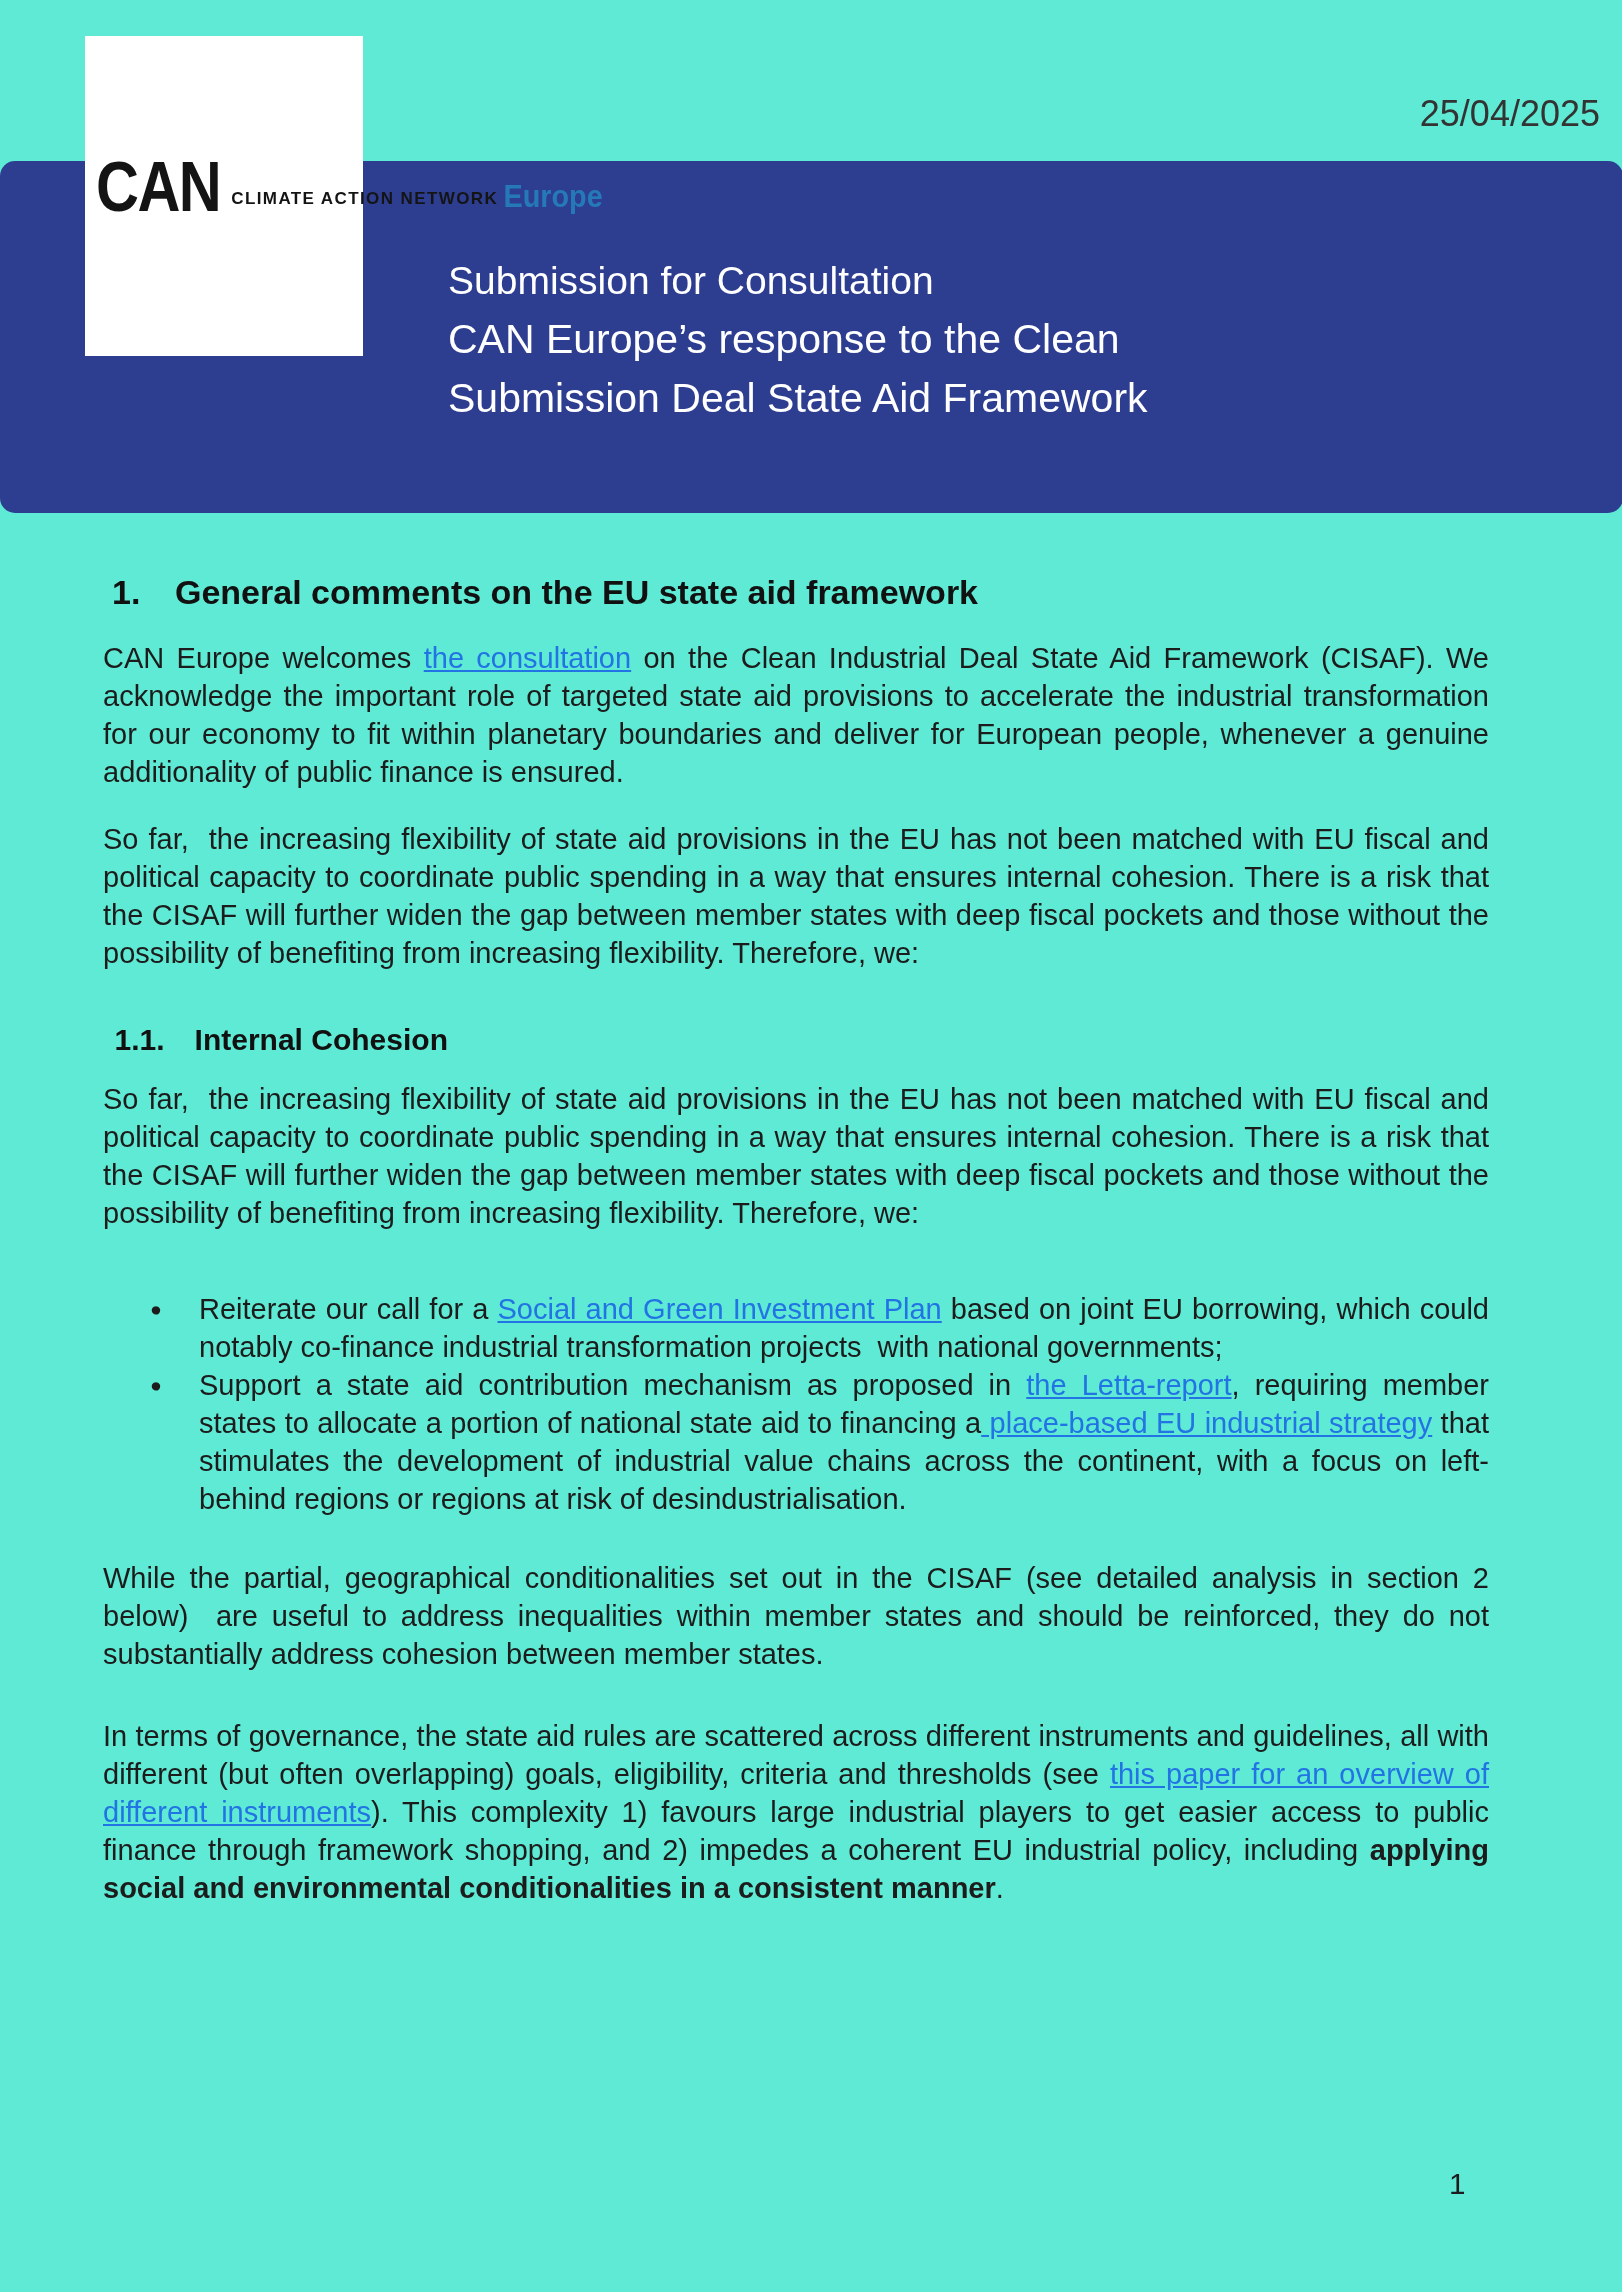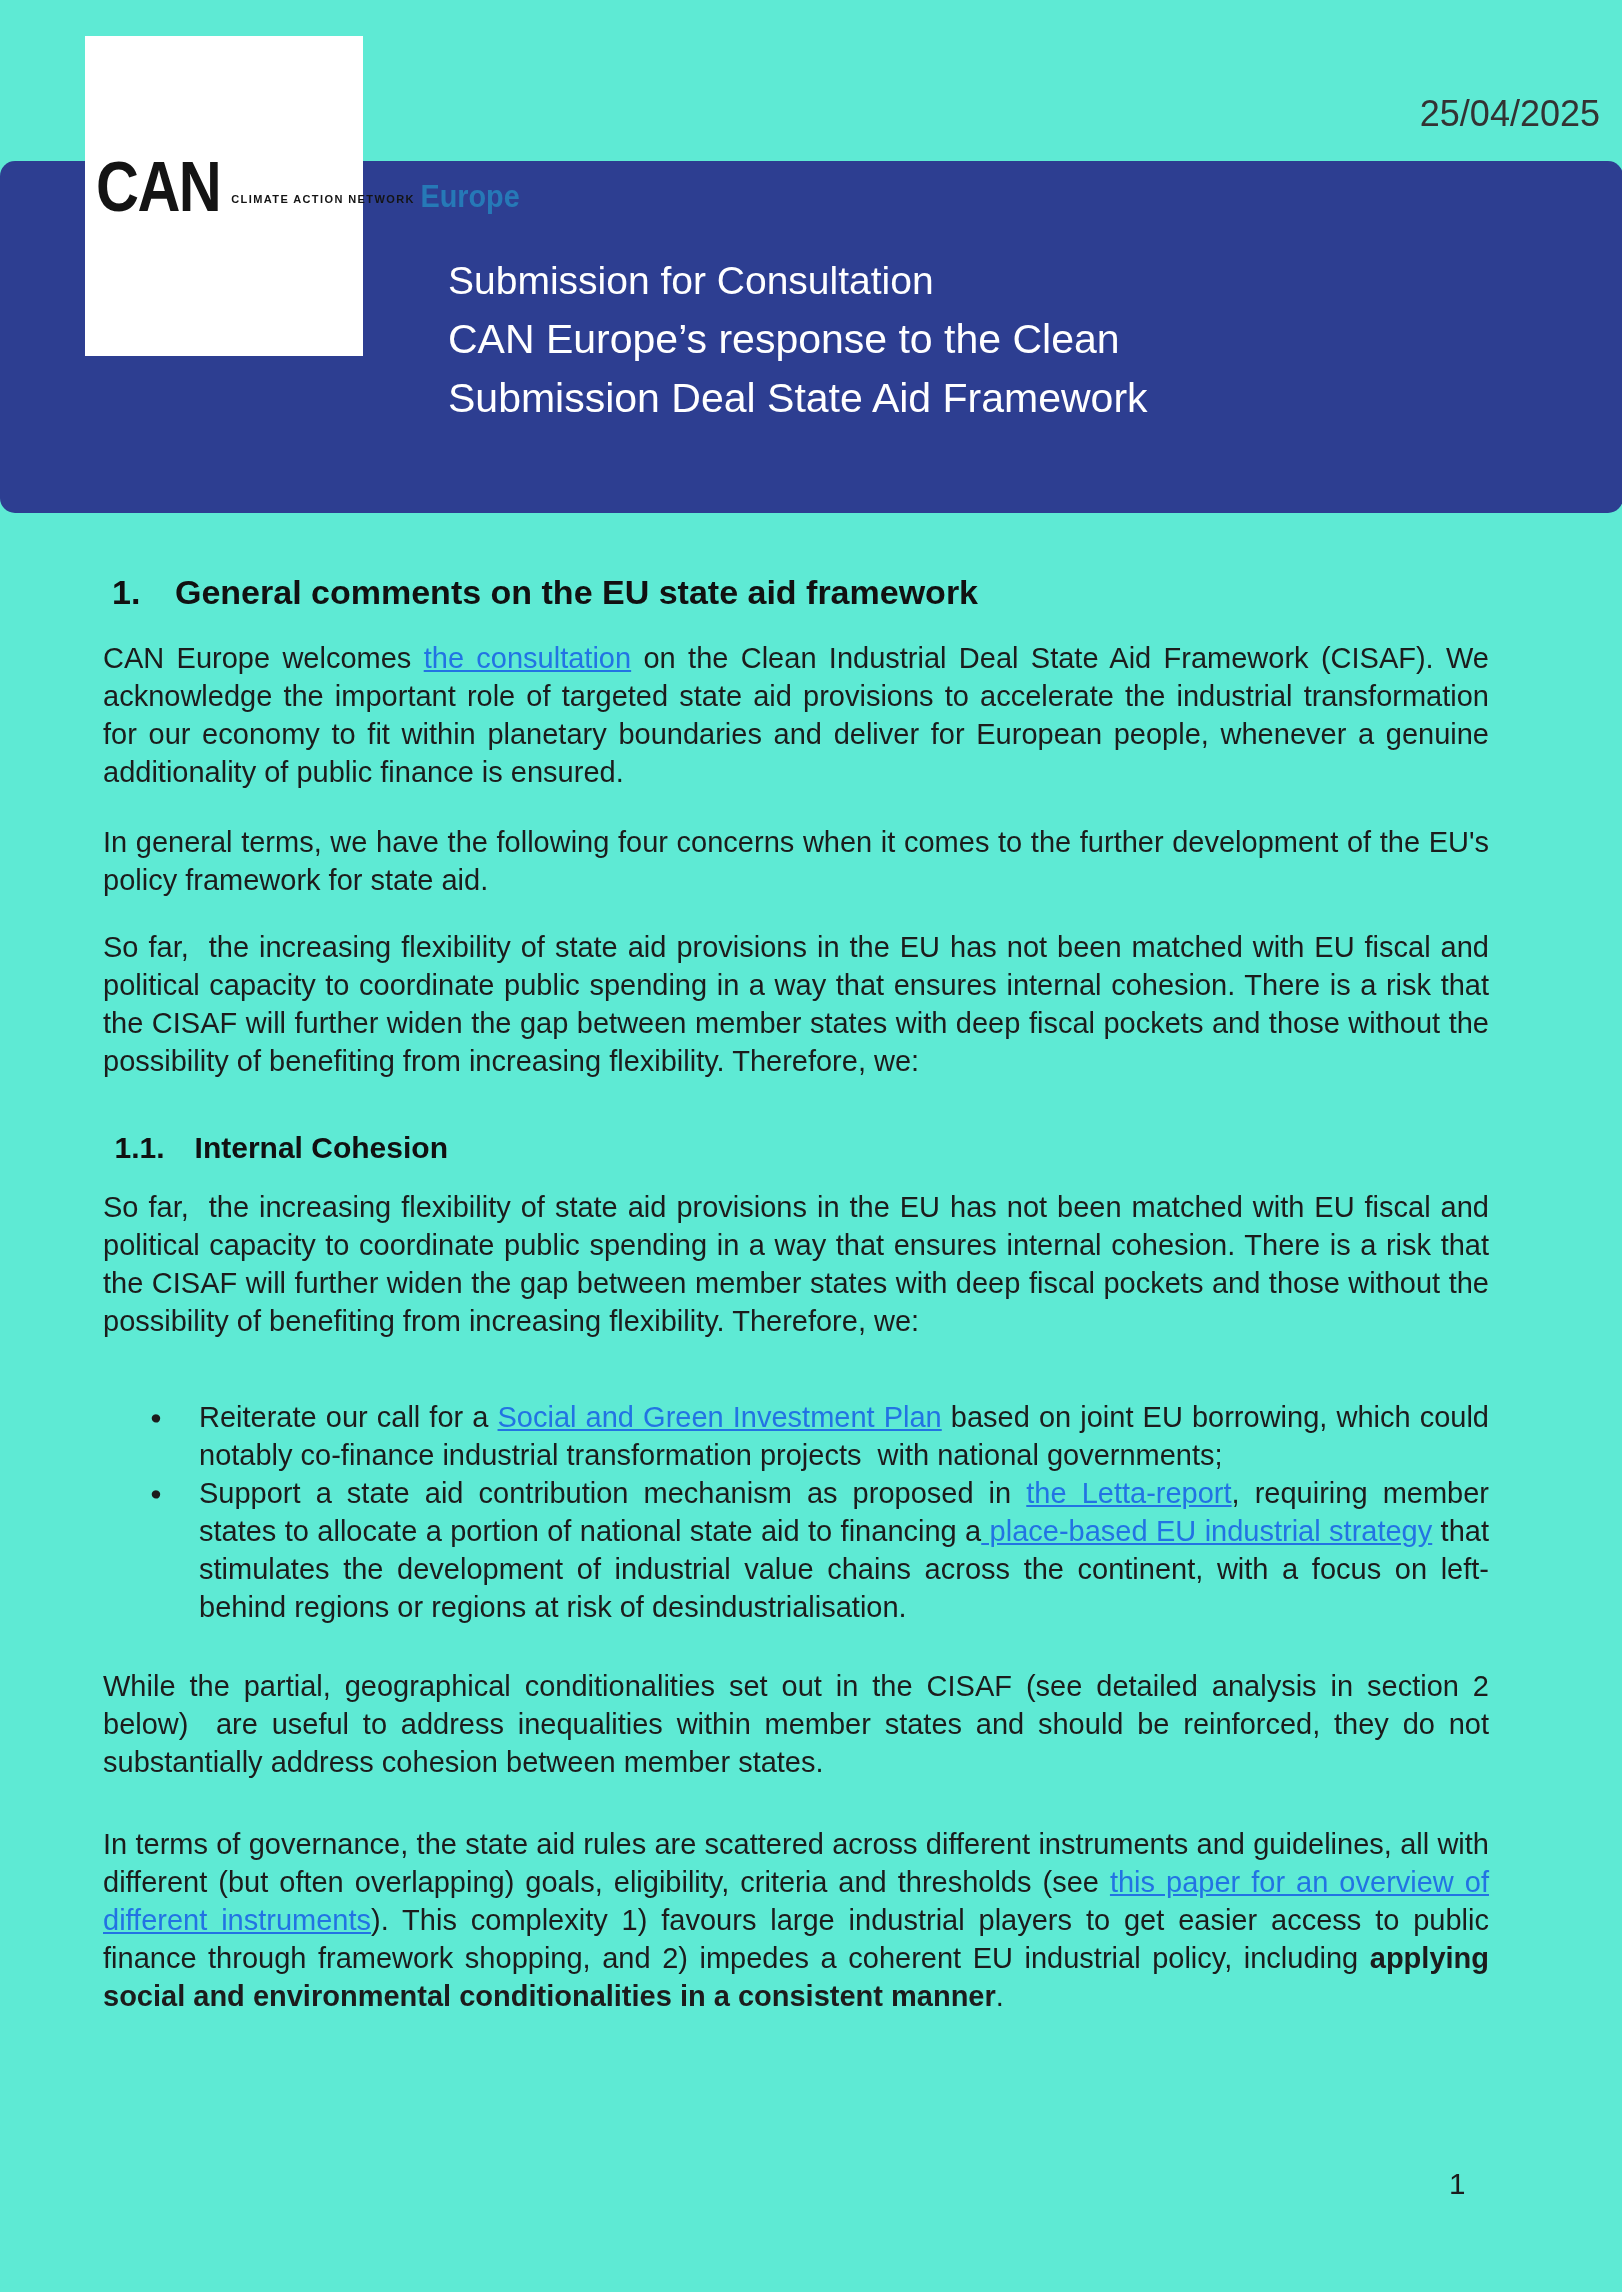--- a/index.html
+++ b/index.html
@@ -13,21 +13,21 @@
   .banner{position:absolute;left:0;top:161px;width:1623px;height:352px;background:#2d3e91;}
   .banner-text{position:absolute;left:448px;top:90px;color:#ffffff;}
   .banner-kicker{font-size:39px;line-height:59px;font-weight:400;}
   .banner-title{font-size:41px;line-height:59px;font-weight:400;}
   
   .logo-box{position:absolute;left:85px;top:36px;width:278px;height:320px;background:#ffffff;
     display:flex;flex-direction:row;align-items:center;z-index:2;}
   .logo-globe{margin-top:32px;}
   .logo-can{font-size:70px;font-weight:900;line-height:1;color:#141414;margin-top:-18px;
     letter-spacing:-1.8px;transform:scaleX(0.85);}
-  .logo-network{font-size:11px;font-weight:700;letter-spacing:1.4px;color:#141414;margin-top:5.4px;white-space:nowrap;}
+  .logo-network{font-size:17px;font-weight:700;letter-spacing:1.4px;color:#141414;margin-top:5.4px;white-space:nowrap;}
   .logo-europe{font-size:32px;font-weight:700;color:#2679b7;margin-top:1.8px;transform:scaleX(0.9);}
   
   .content{position:absolute;left:103px;top:571px;width:1386px;font-size:29px;line-height:38px;}
   .heading{display:flex;color:#111111;}
   .h1{font-size:34px;line-height:43px;font-weight:700;}
   .h1 .num{flex:none;width:63px;padding-left:9px;}
   .h2{font-size:30px;line-height:39px;font-weight:700;}
   .h2 .num{flex:none;width:80px;padding-left:11.6px;}
   .para{text-align:justify;}
   .bullets{}
@@ -86,21 +86,20 @@
     <div class="logo-network" data-name="logo-network-name">CLIMATE ACTION NETWORK</div>
     <div class="logo-europe" data-name="logo-region">Europe</div>
   </div>
 
   <div class="content" id="content" data-name="document-body">
       <div class="heading h1" data-name="heading-s1">
         <span class="num" data-name="heading-number">1.</span>
         <span class="htext" data-name="heading-text">General comments on the EU state aid framework</span>
       </div>
       <div class="para" data-name="para-welcome"><span data-name="text-run">CAN Europe welcomes </span><a href="#" class="link" data-name="link-the-consultation" style="color: rgb(34, 115, 227);">the consultation</a><span data-name="text-run"> on the Clean Industrial Deal State Aid Framework (CISAF). We acknowledge the important role of targeted state aid provisions to accelerate the industrial transformation for our economy to fit within planetary boundaries and deliver for European people, whenever a genuine additionality of public finance is ensured.</span></div>
-      <div class="para" data-name="para-general-terms"><span data-name="text-run">In general terms, we have the following four concerns when it comes to the further development of the EU's policy framework for state aid.</span></div>
       <div class="para" data-name="para-so-far-1"><span data-name="text-run">So far,&nbsp; the increasing flexibility of state aid provisions in the EU has not been matched with EU fiscal and political capacity to coordinate public spending in a way that ensures internal cohesion. There is a risk that the CISAF will further widen the gap between member states with deep fiscal pockets and those without the possibility of benefiting from increasing flexibility. Therefore, we:</span></div>
       <div class="heading h2" data-name="heading-s1-1">
         <span class="num" data-name="heading-number">1.1.</span>
         <span class="htext" data-name="heading-text">Internal Cohesion</span>
       </div>
       <div class="para" data-name="para-so-far-2"><span data-name="text-run">So far,&nbsp; the increasing flexibility of state aid provisions in the EU has not been matched with EU fiscal and political capacity to coordinate public spending in a way that ensures internal cohesion. There is a risk that the CISAF will further widen the gap between member states with deep fiscal pockets and those without the possibility of benefiting from increasing flexibility. Therefore, we:</span></div>
       <div class="bullets" data-name="bullet-list">
         <div class="bullet-item" data-name="bullet-investment-plan">
           <span class="bullet-dot" data-name="bullet-icon">●</span>
           <div class="bullet-text" data-name="bullet-text"><span data-name="text-run">Reiterate our call for a </span><a href="#" class="link" data-name="link-social-green-investment-plan" style="color: rgb(34, 115, 227);">Social and Green Investment Plan</a><span data-name="text-run"> based on joint EU borrowing, which could notably co-finance industrial transformation projects&nbsp; with national governments;</span></div>

